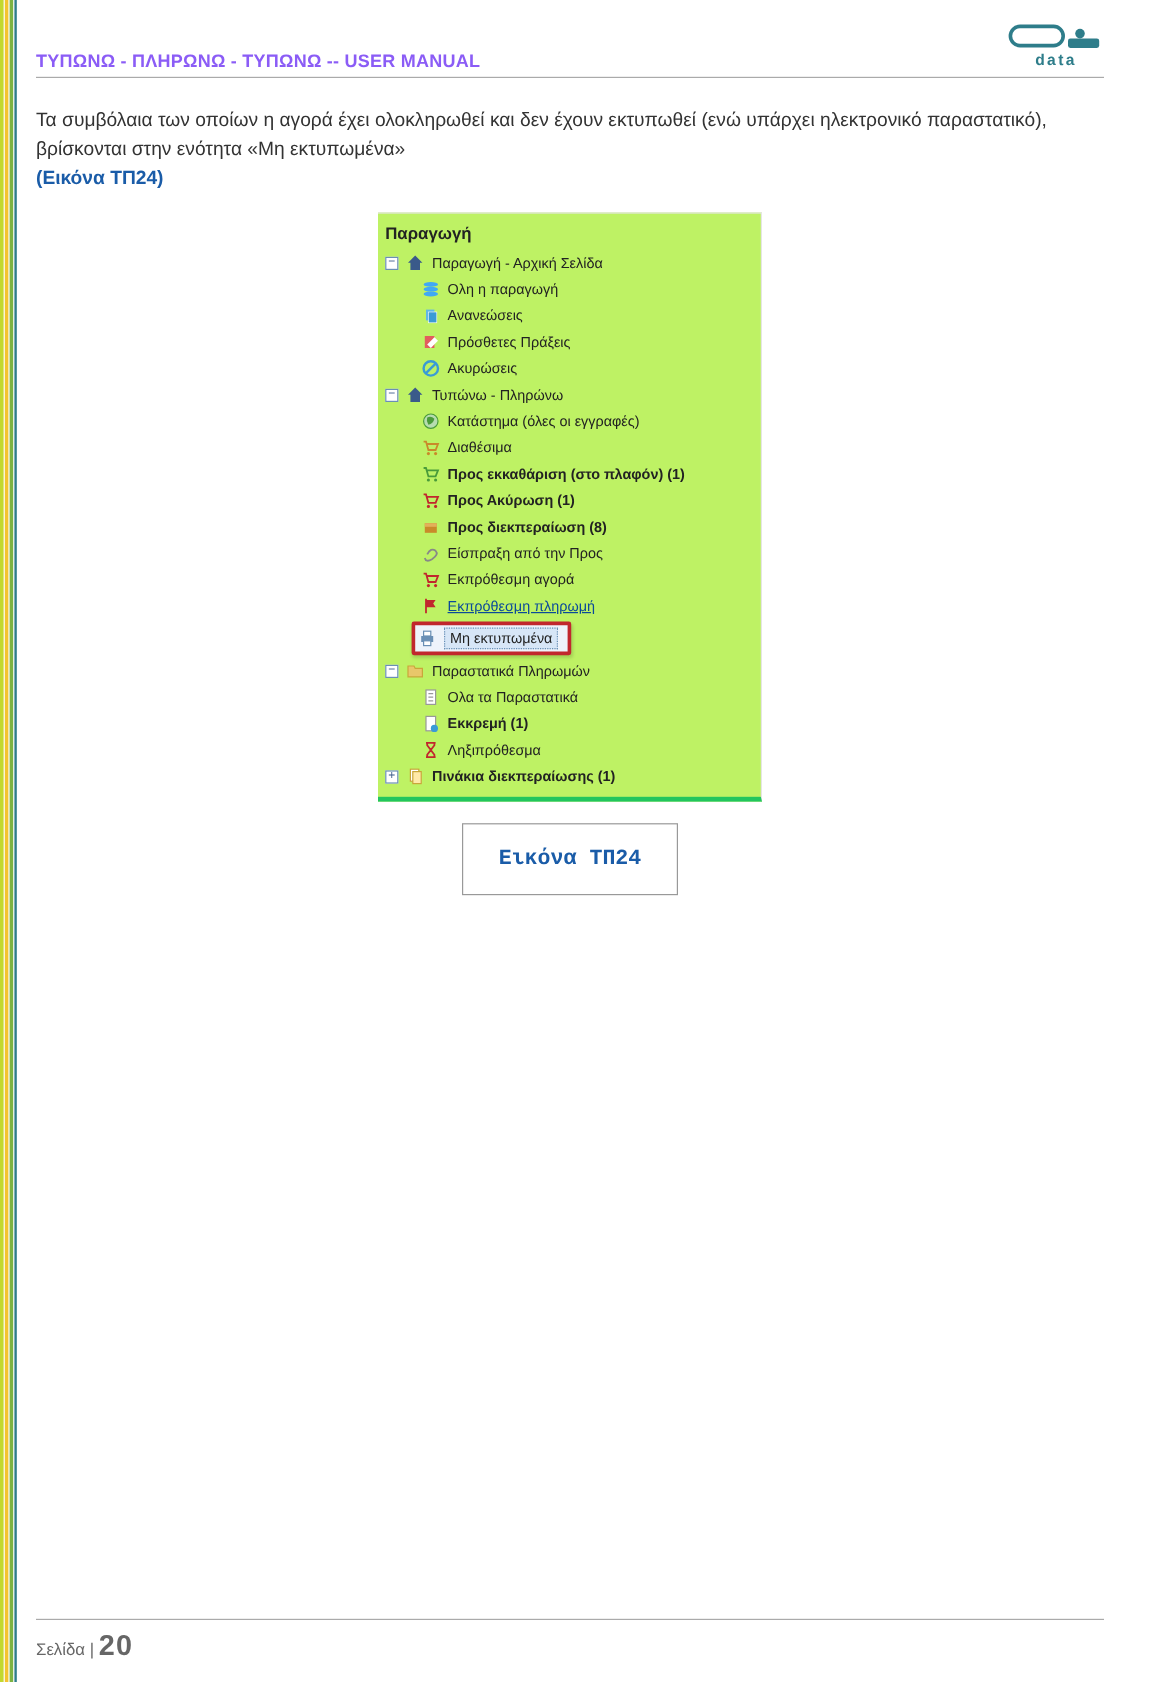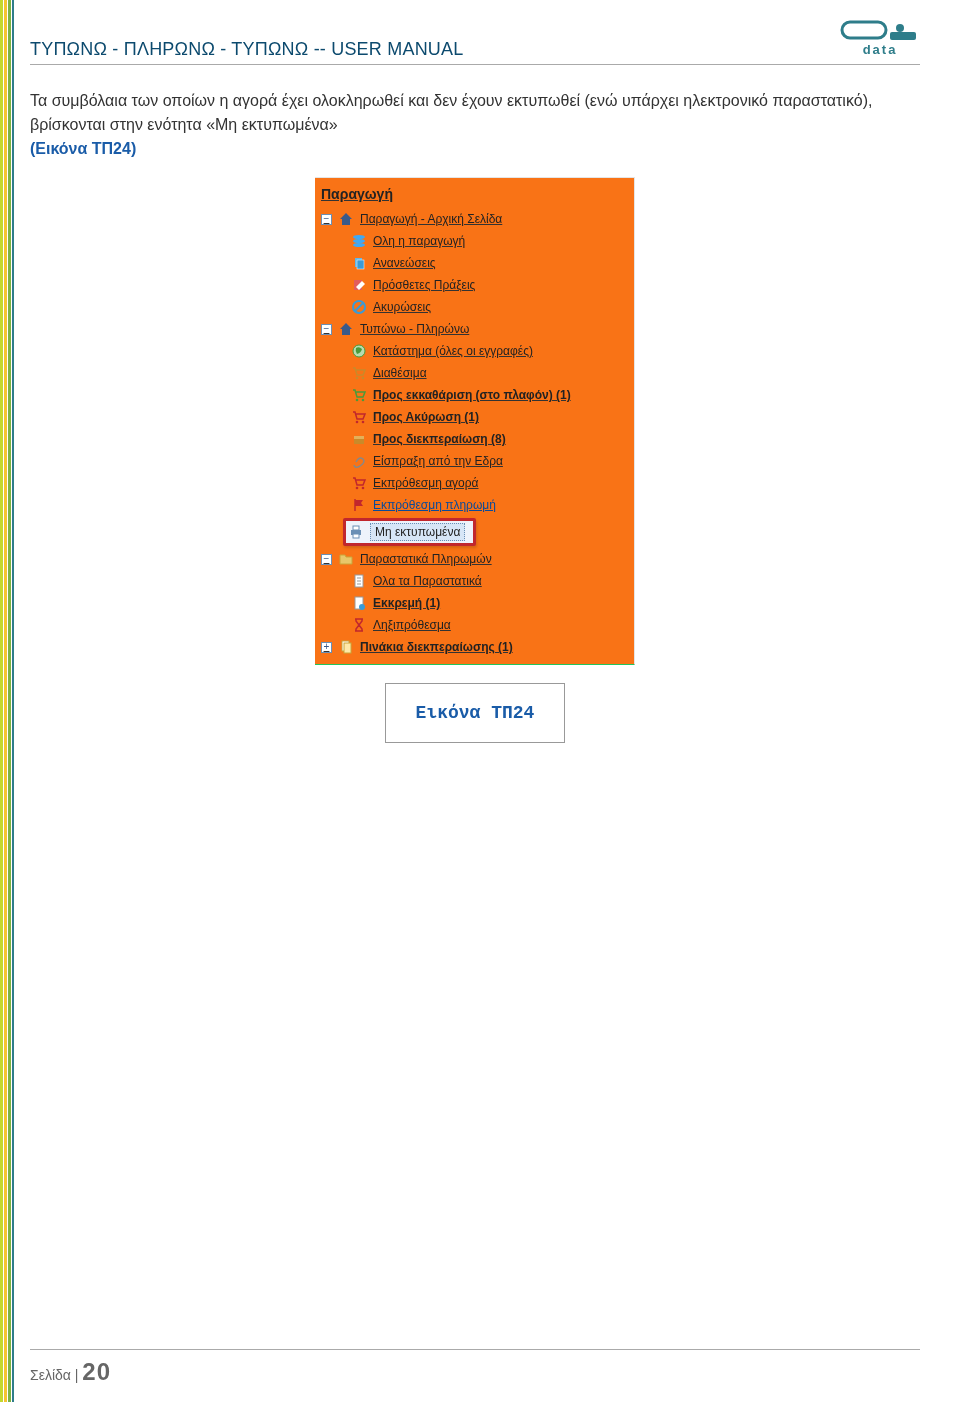--- a/index.html
+++ b/index.html
@@ -34,50 +34,49 @@
   }
 
   .header-line {
     display: flex;
     justify-content: space-between;
     align-items: flex-end;
     border-bottom: 1px solid #aaa;
     padding-bottom: 4px;
   }
   .header-title {
-    font-size: 18px;
-    font-weight: normal;
-    color: #0c4a6e;
+    font-size: 15px;
+    font-weight: bold;
+    color: #8b5cf6;
     letter-spacing: 0.2px;
   }
   .logo {
     width: 80px;
     height: 40px;
     position: relative;
   }
   .logo svg { width: 100%; height: 100%; }
 
   .body-text {
     margin-top: 24px;
     font-size: 16px;
     line-height: 1.5;
   }
   .link-ref { color: #1a5ca8; font-weight: bold; }
 
   .screenshot {
     margin: 16px auto 0;
     width: 320px;
     border-top: 1px solid #e5e5e5;
-    border-bottom: 1px solid #22c55e;
+    border-bottom: 4px solid #22c55e;
     border-right: 1px solid #e5e5e5;
-    background: #f97316;
+    background: #bef264;
     padding: 4px 0 6px 0;
     font-family: Tahoma, Arial, sans-serif;
     font-size: 12px;
-    text-decoration: underline;
   }
   .screenshot .panel-title {
     font-weight: bold;
     font-size: 14px;
     padding: 4px 6px 6px 6px;
     color: #222;
   }
   .tree-row {
     display: flex;
     align-items: center;
@@ -291,21 +290,21 @@
           </svg>
         </span>
       <span class="tree-label bold">Προς διεκπεραίωση (8)</span>
     </div>
     <div class="tree-row level2">
       <span class="icon">
           <svg viewBox="0 0 16 16">
             <path d="M5 9 q3-6 7-3 q3 3 -3 7 q-5 3 -6-1" fill="none" stroke="#888" stroke-width="1.5"></path>
           </svg>
         </span>
-      <span class="tree-label">Είσπραξη από την Εδρα</span>
+      <span class="tree-label">Είσπραξη από την Προς</span>
     </div>
     <div class="tree-row level2">
       <span class="icon">
           <svg viewBox="0 0 16 16">
             <path d="M2 3 h2 l2 7 h6 l2-5 h-9" fill="none" stroke="#c1272d" stroke-width="1.5"></path>
             <circle cx="6" cy="13" r="1.3" fill="#c1272d"></circle>
             <circle cx="12" cy="13" r="1.3" fill="#c1272d"></circle>
           </svg>
         </span>
       <span class="tree-label">Εκπρόθεσμη αγορά</span>

